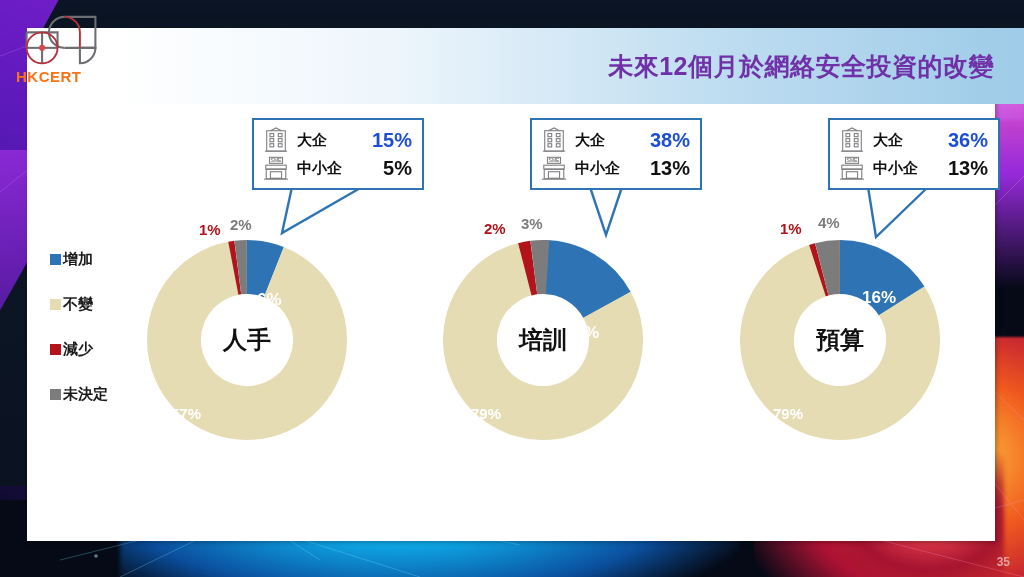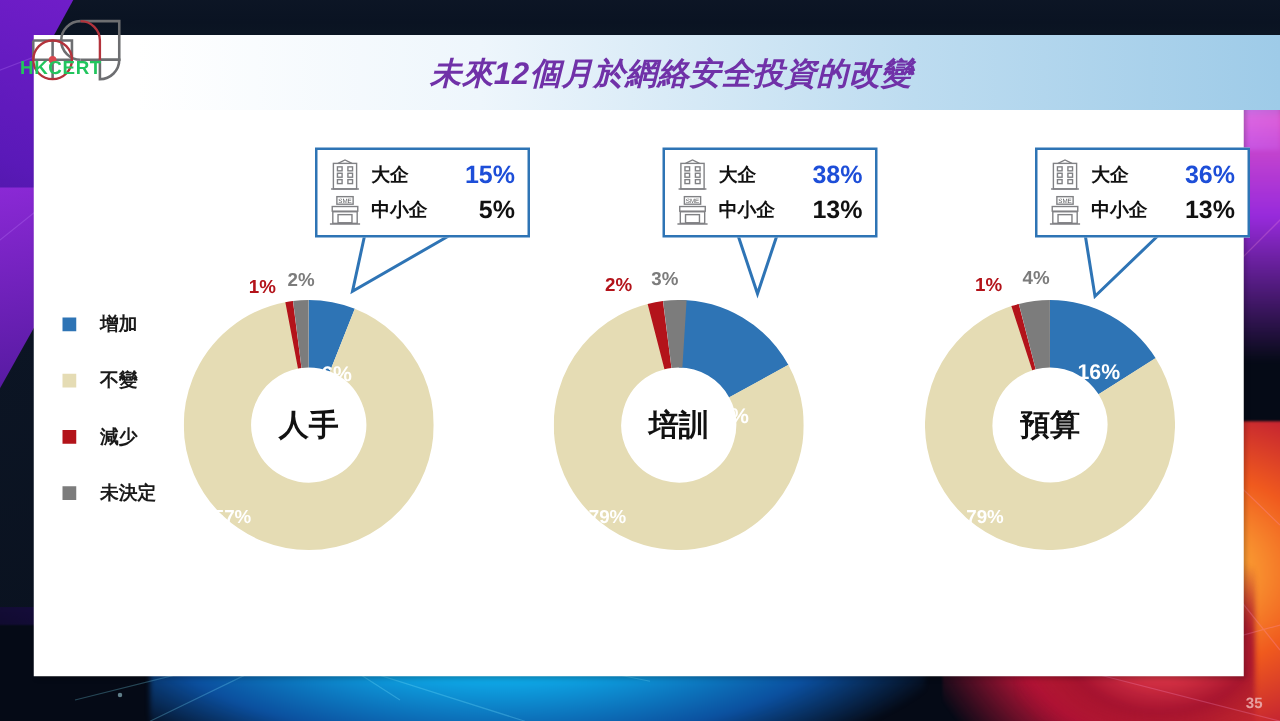--- a/index.html
+++ b/index.html
@@ -81,44 +81,44 @@
     box-shadow: 2px 2px 4px rgba(0,0,0,.25);
   }
 
   
   .logo {
     position: absolute; left: 18px; top: 10px;
     width: 86px; height: 74px;
     z-index: 6;
   }
   .logo-text {
-    position: absolute; left: 16px; top: 46px;
+    position: absolute; left: 16px; top: 68px;
     font-size: 15px; font-weight: bold; letter-spacing: .5px;
-    color: #22c55e;
+    color: #f97316;
     z-index: 6;
   }
 
   
   .title-band {
-    position: absolute; left: 110px; top: 28px; right: 0px; height: 60px;
+    position: absolute; left: 110px; top: 28px; right: 0px; height: 76px;
     background: linear-gradient(90deg, #ffffff 0%, #eef6fc 30%, #bddcf0 68%, #9ecbe8 100%);
-    display: flex; align-items: center; justify-content: center; font-style: italic;
+    display: flex; align-items: center; justify-content: flex-end;
   }
   .title-text {
     font-size: 25px; font-weight: bold; color: #7031a8;
     letter-spacing: .5px;
     transform: translateX(-30px);
   }
 
   
   .legend {
     position: absolute; left: 50px; top: 250px;
     display: flex; flex-direction: column; gap: 26px;
   }
-  .legend-row { display: flex; align-items: center; gap: 19px; }
+  .legend-row { display: flex; align-items: center; gap: 2px; }
   .legend-swatch { width: 11px; height: 11px; flex: 0 0 auto; }
   .legend-label { font-size: 15px; color: #1a1a1a; font-weight: 600; }
   .chart-group { position: absolute; }
   .donut-wrap { position: relative; width: 200px; height: 200px; }
   .donut-center {
     position: absolute; inset: 0;
     display: flex; align-items: center; justify-content: center;
     font-size: 24px; font-weight: bold; color: #111;
     pointer-events: none;
     text-align: center;

